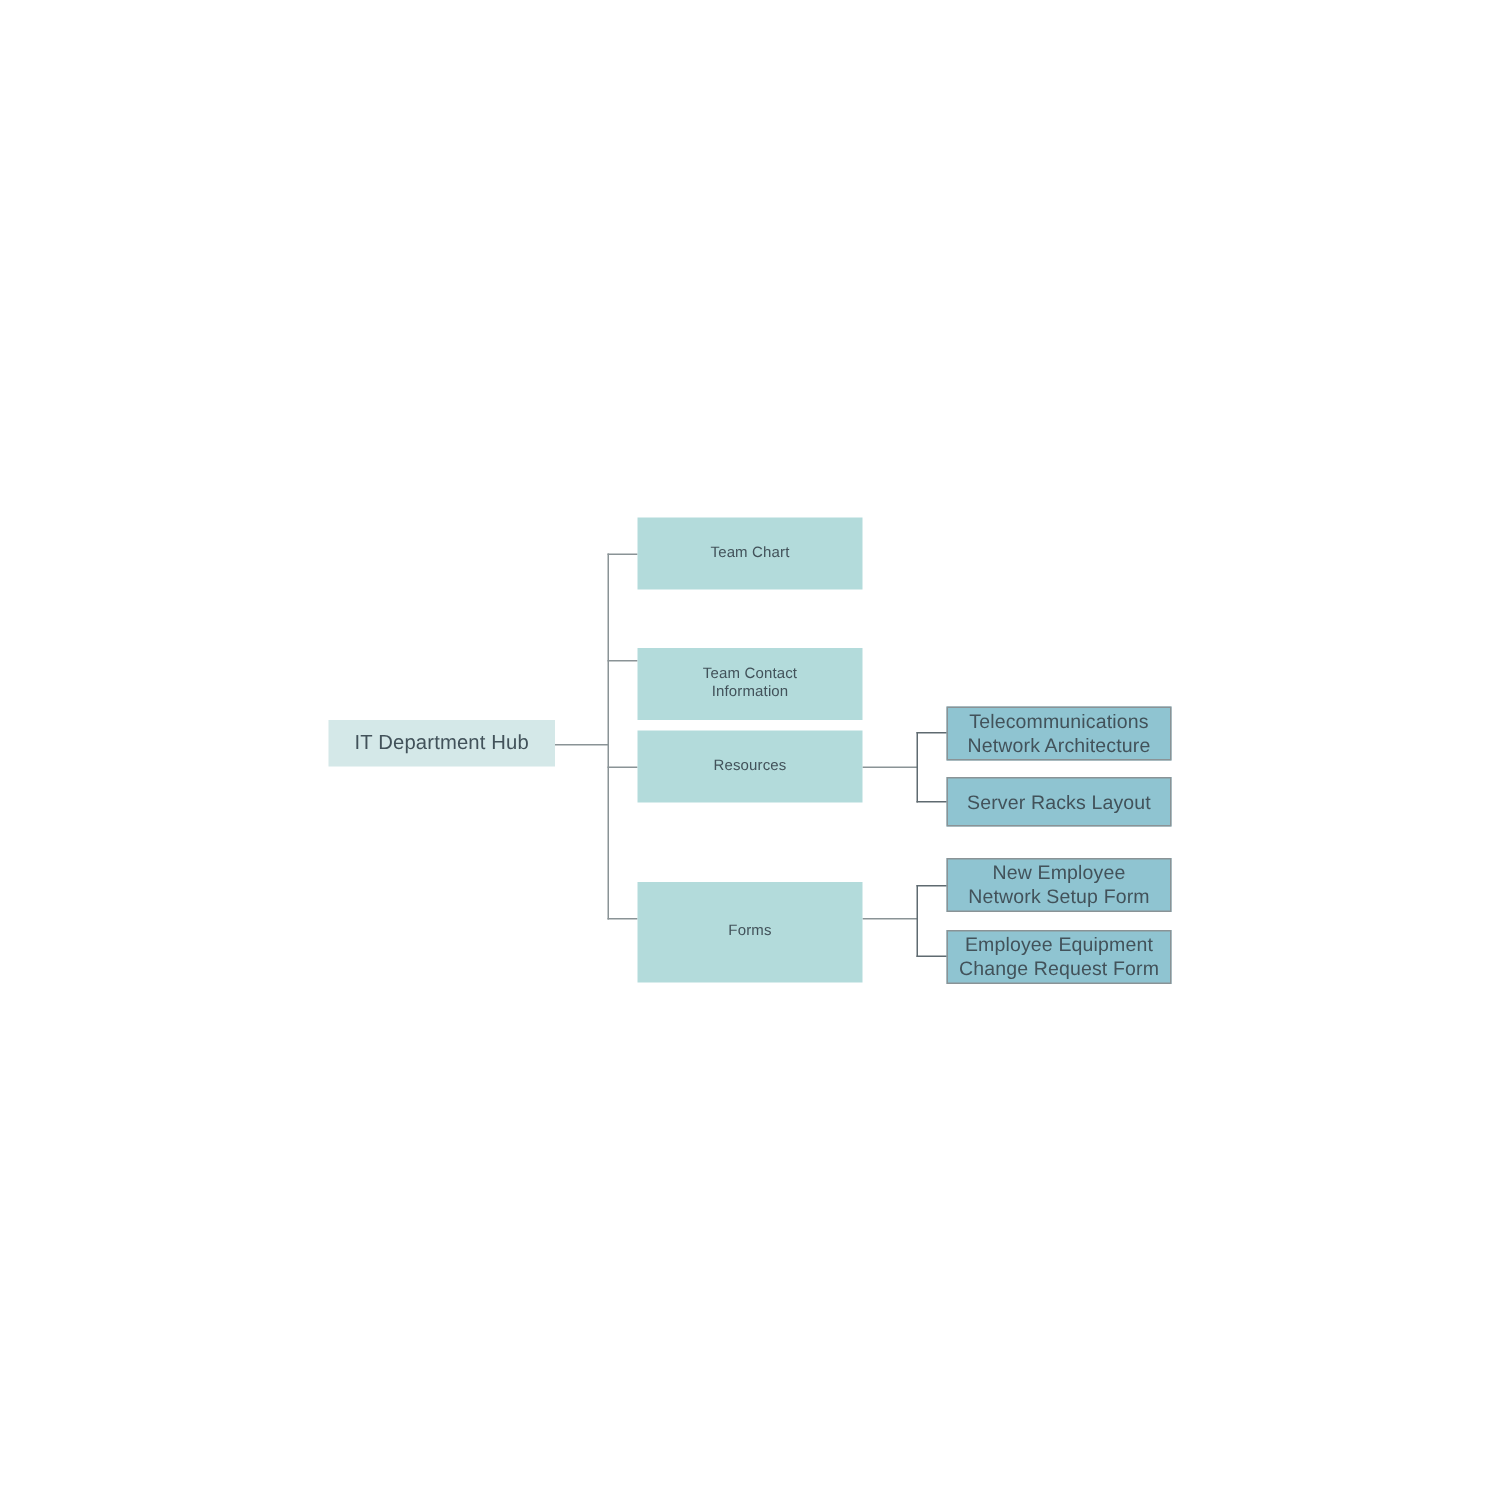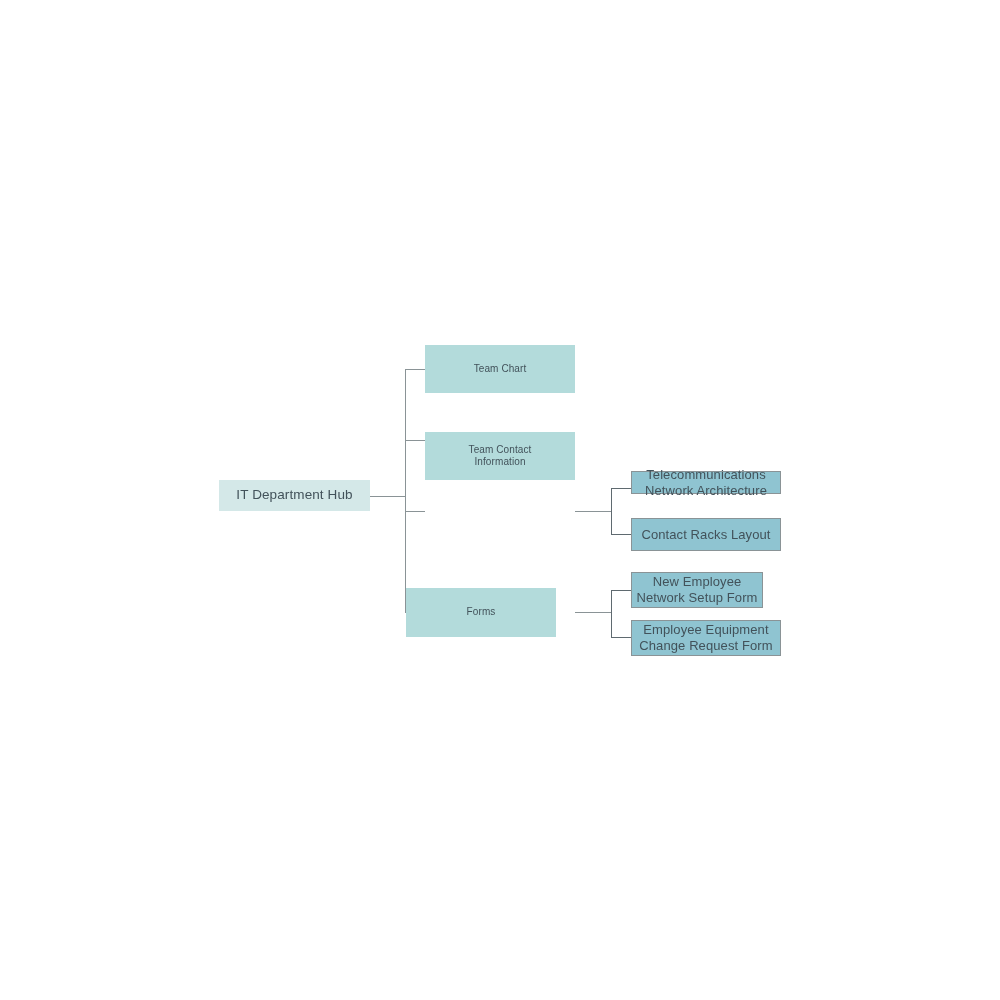--- a/index.html
+++ b/index.html
@@ -76,27 +76,28 @@
   <div class="conn h dark" style="left:611px; top:590px; width:21px;"></div>
   <div class="conn h dark" style="left:611px; top:637px; width:21px;"></div>
 
   <div class="node root" style="left:219px; top:480px; width:151px; height:31px;">IT Department Hub</div>
 
   <div class="node lvl2" style="left:425px; top:345px; width:150px; height:48px;">Team Chart</div>
 
   <div class="node lvl2" style="left:425px; top:416px; width:150px; height:48px;margin-top:16px;">Team Contact
 Information</div>
 
+  <div class="node lvl2" style="left:425px; top:487px; width:150px; height:48px;">Resources</div>
 
-  <div class="node lvl2" style="left:406px; top:588px; width:150px; height:49px;">Forms</div>
+  <div class="node lvl2" style="left:425px; top:588px; width:150px; height:67px;">Forms</div>
 
-  <div class="node lvl3" style="left:631px; top:471px; width:150px; height:23px;">Telecommunications
+  <div class="node lvl3" style="left:631px; top:471px; width:150px; height:36px;">Telecommunications
 Network Architecture</div>
 
-  <div class="node lvl3" style="left:631px; top:518px; width:150px; height:33px;">Contact Racks Layout</div>
+  <div class="node lvl3" style="left:631px; top:518px; width:150px; height:33px;">Server Racks Layout</div>
 
-  <div class="node lvl3" style="left:631px; top:572px; width:132px; height:36px;">New Employee
+  <div class="node lvl3" style="left:631px; top:572px; width:150px; height:36px;">New Employee
 Network Setup Form</div>
 
   <div class="node lvl3" style="left:631px; top:620px; width:150px; height:36px;">Employee Equipment
 Change Request Form</div>
 
 </div>
 
 </body></html>

